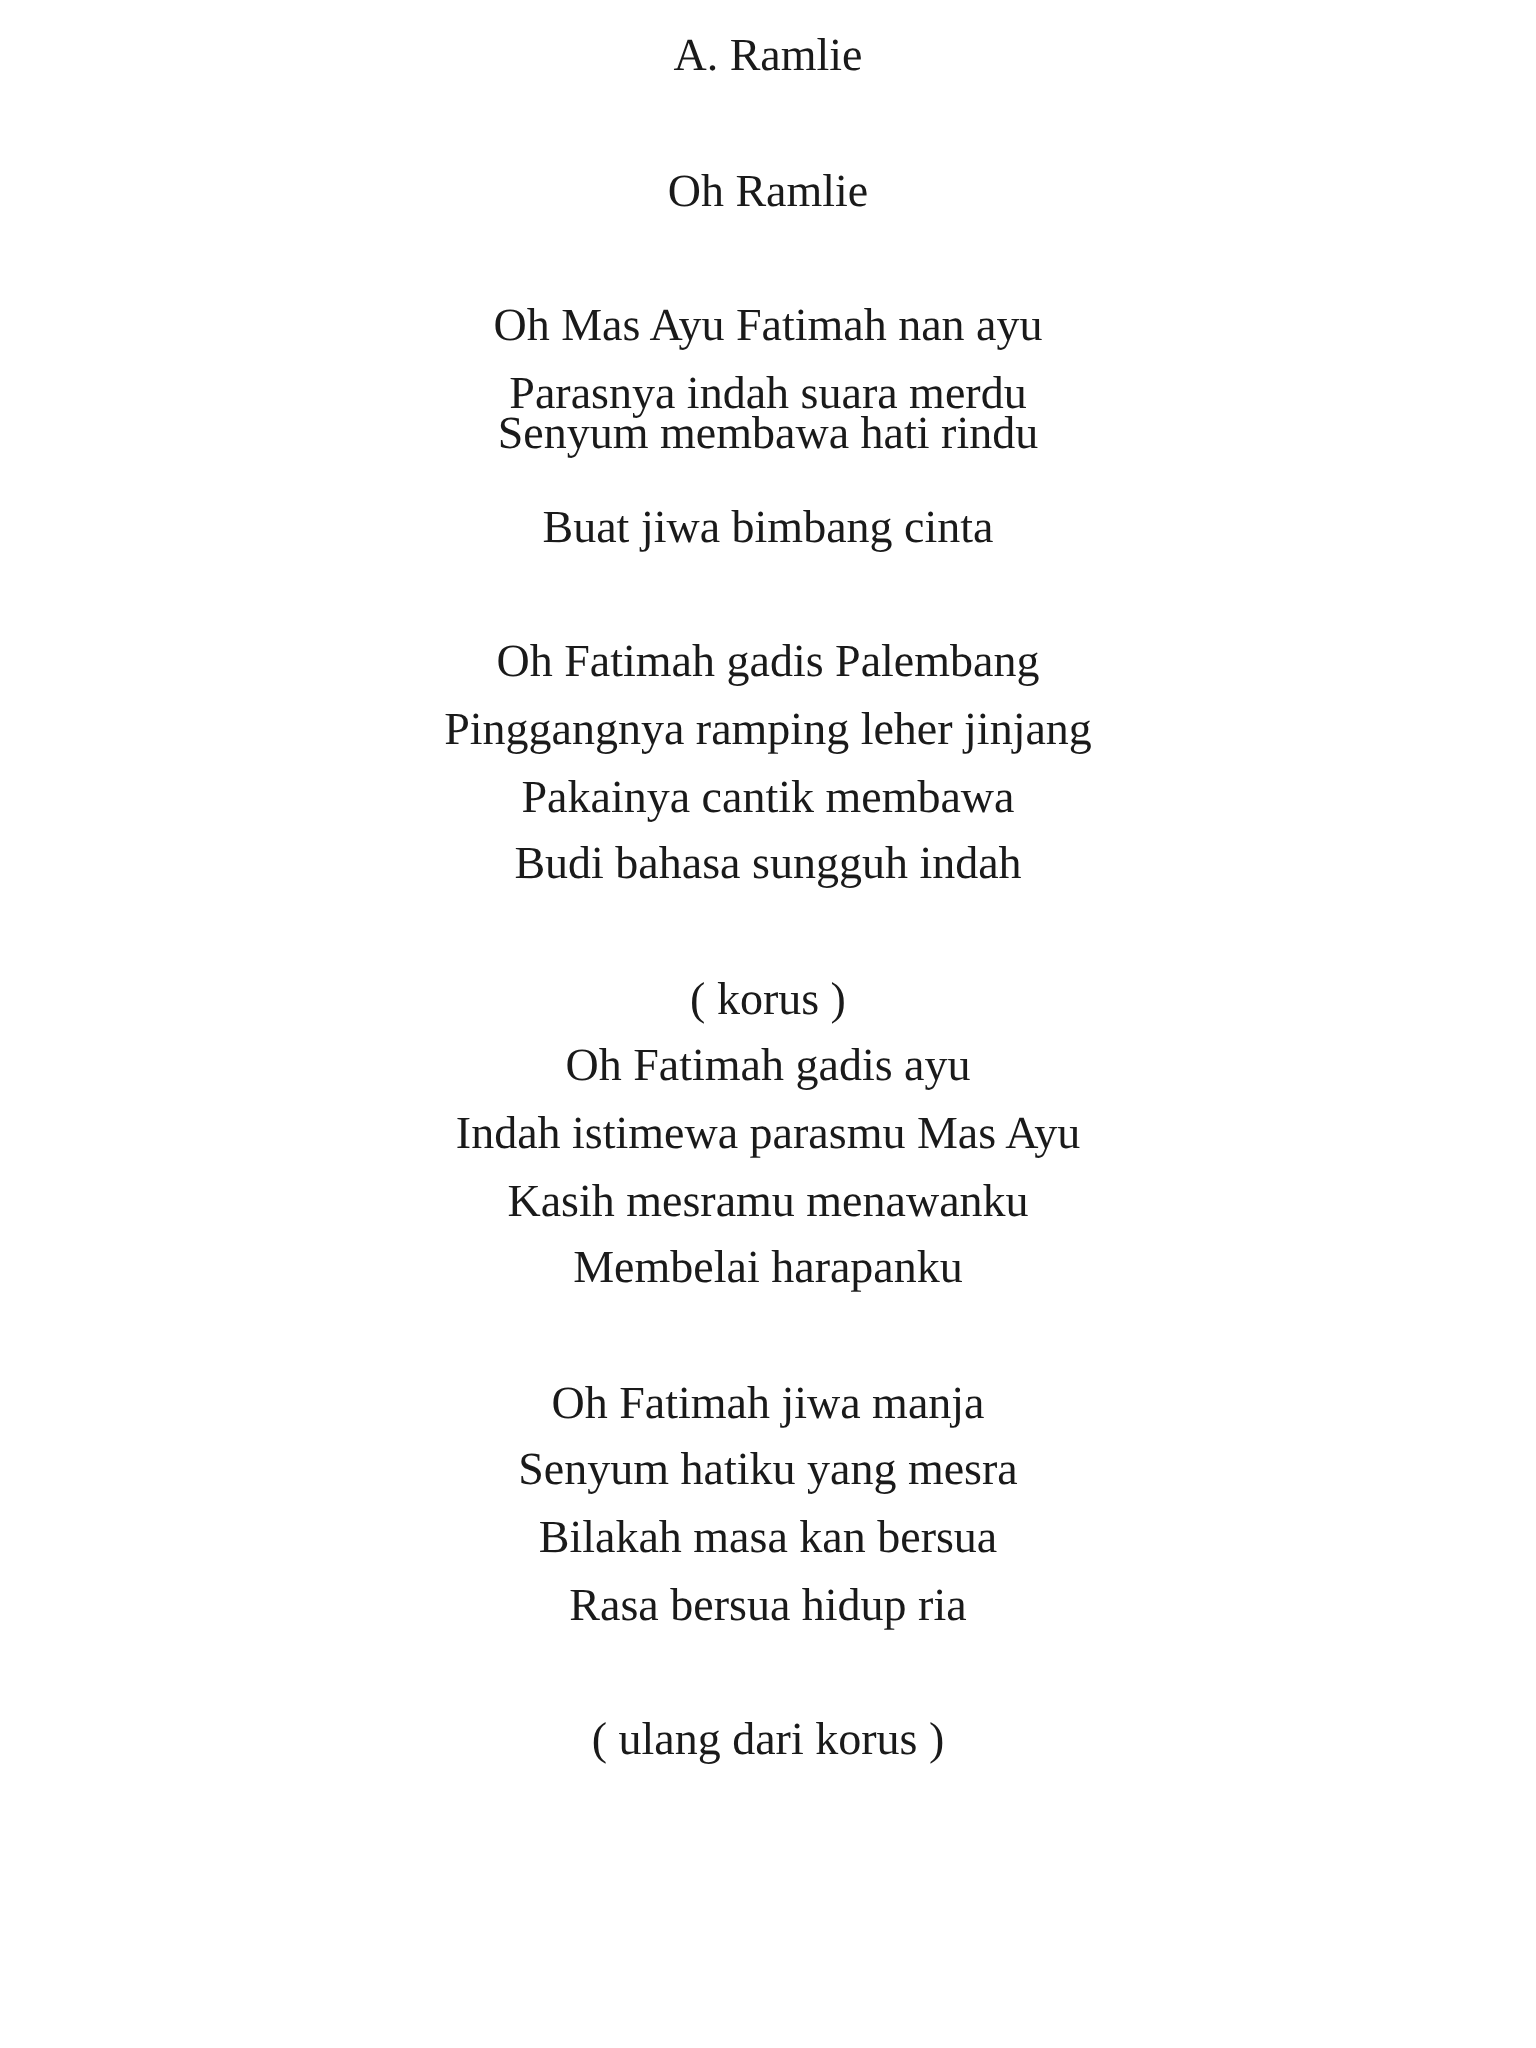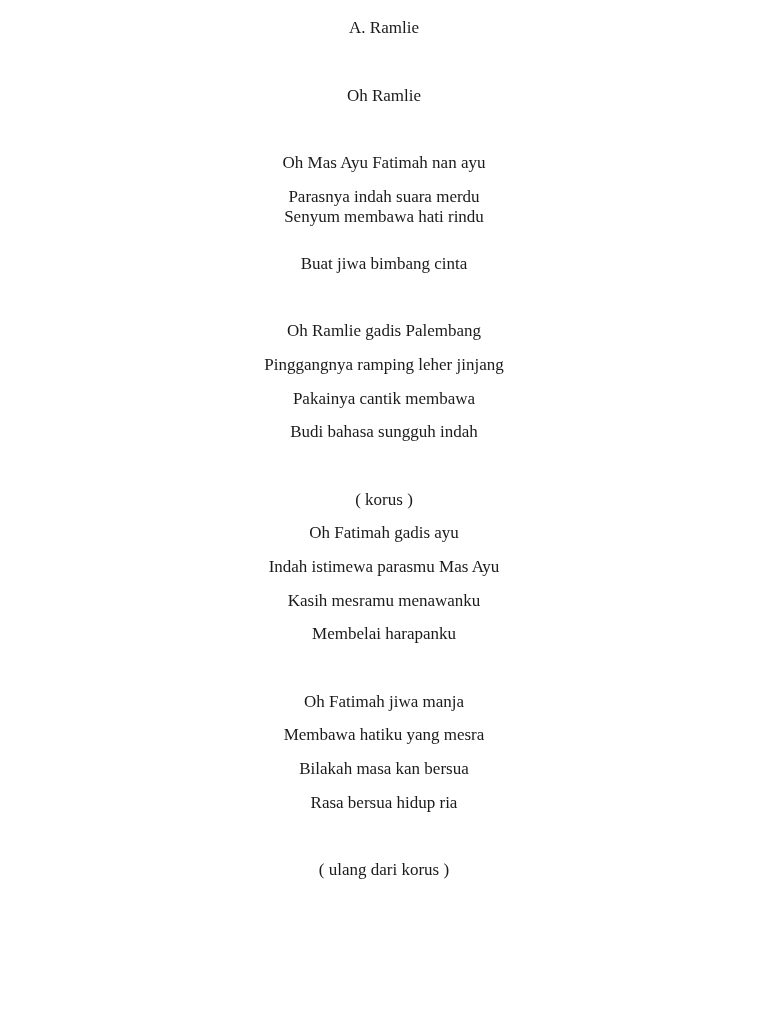--- a/index.html
+++ b/index.html
@@ -13,55 +13,55 @@
       position: relative;
       overflow: hidden;
       font-family: "Liberation Serif", "DejaVu Serif", serif;
       color: #1a1a1a;
     }
     .line {
       position: absolute;
       left: 0;
       width: 768px;
       text-align: center;
-      font-size: 17px;
+      font-size: 23px;
       line-height: 20px;
       white-space: nowrap;
     }
   </style>
 </head>
 <body>
 
 <div>
   <div class="line" style="top:18px">A. Ramlie</div>
   <div class="line" style="top:86px">Oh Ramlie</div>
 
   <div>
     <div class="line" style="top:153px">Oh Mas Ayu Fatimah nan ayu</div>
     <div class="line" style="top:187px">Parasnya indah suara merdu</div>
     <div class="line" style="top:207px">Senyum membawa hati rindu</div>
     <div class="line" style="top:254px">Buat jiwa bimbang cinta</div>
   </div>
 
   <div>
-    <div class="line" style="top:321px">Oh Ramlie gadis Palembang</div>
+    <div class="line" style="top:321px">Oh Fatimah gadis Palembang</div>
     <div class="line" style="top:355px">Pinggangnya ramping leher jinjang</div>
     <div class="line" style="top:389px">Pakainya cantik membawa</div>
     <div class="line" style="top:422px">Budi bahasa sungguh indah</div>
   </div>
 
   <div>
     <div class="line" style="top:490px">( korus )</div>
     <div class="line" style="top:523px">Oh Fatimah gadis ayu</div>
     <div class="line" style="top:557px">Indah istimewa parasmu Mas Ayu</div>
     <div class="line" style="top:591px">Kasih mesramu menawanku</div>
     <div class="line" style="top:624px">Membelai harapanku</div>
   </div>
 
   <div>
     <div class="line" style="top:692px">Oh Fatimah jiwa manja</div>
-    <div class="line" style="top:725px">Membawa hatiku yang mesra</div>
+    <div class="line" style="top:725px">Senyum hatiku yang mesra</div>
     <div class="line" style="top:759px">Bilakah masa kan bersua</div>
     <div class="line" style="top:793px">Rasa bersua hidup ria</div>
   </div>
 
   <div class="line" style="top:860px">( ulang dari korus )</div>
 </div>
 
 </body></html>

